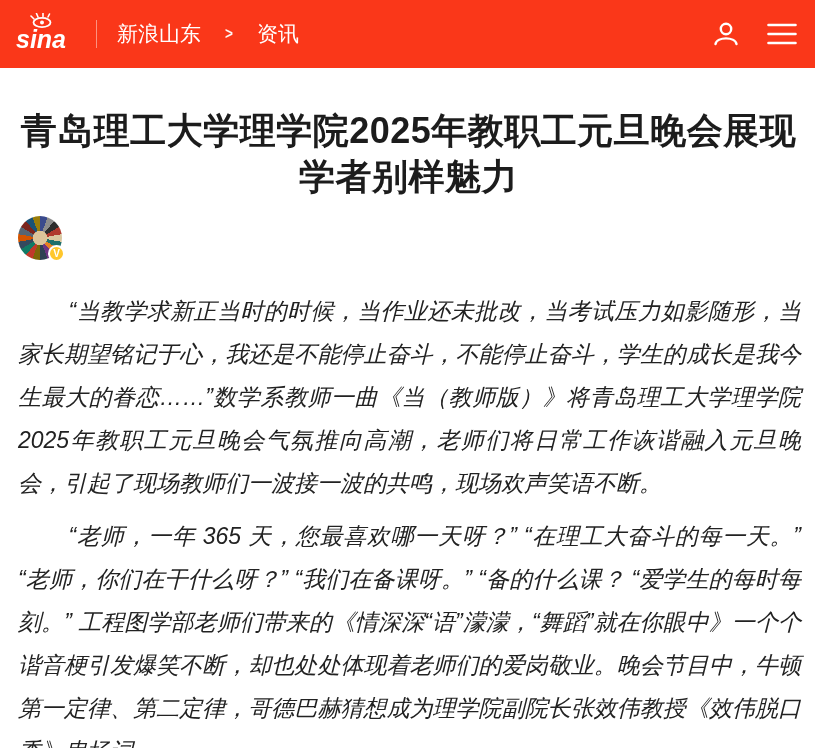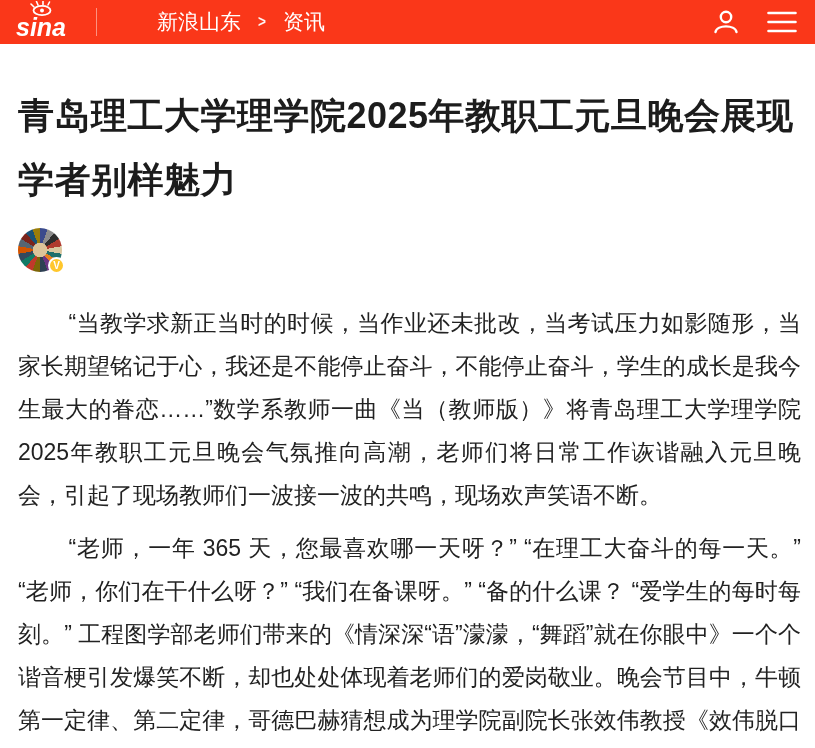--- a/index.html
+++ b/index.html
@@ -1,21 +1,21 @@
 <!DOCTYPE html>
 <html style="--header-bg: #fa3719; --follow-bg: #fd9700; --badge-bg: #ffc72c; --title-text: #1c1c1c; --body-text: #222222; --date-text: #9b9b9b;"><head>
 <meta charset="utf-8">
 <style>
   * { margin: 0; padding: 0; box-sizing: border-box; }
   html, body { width: 815px; height: 748px; overflow: hidden; background: #fff;
     font-family: "Liberation Sans", "DejaVu Sans", sans-serif; }
 
   
   .topbar {
-    height: 44px;
+    height: 68px;
     background: var(--header-bg, #fa3719);
     display: flex;
     align-items: center;
     padding: 0 18px 0 16px;
     color: #fff;
   }
   .logo {
     position: relative;
     display: flex;
     align-items: flex-end;
@@ -30,35 +30,36 @@
     letter-spacing: 0px;
     line-height: 1;
     padding-bottom: 4px;
   }
   .logo .eye { position: absolute; top: 1px; left: 14px; }
   .v-divider {
     width: 1px; height: 28px;
     background: rgba(255,255,255,.45);
     margin: 0 20px 0 18px;
   }
-  .breadcrumb { display: flex; align-items: center; gap: 16px; font-size: 21px; margin-left: 40px; }
+  .breadcrumb { display: flex; align-items: center; gap: 23px; font-size: 21px; }
   .breadcrumb .crumb { color: #fff; text-decoration: none; cursor: pointer; }
   .breadcrumb .sep { font-size: 17px; font-weight: 700; opacity: .95; transform: scaleX(.8); }
   .topbar-right { margin-left: auto; display: flex; align-items: center; gap: 26px; }
   .icon-btn { cursor: pointer; display: flex; align-items: center; }
 
   
   .page { background: #fff; }
   h1.title {
     margin: 40px 16px 12px 18px;
     font-size: 36px;
-    line-height: 64px;
+    line-height: 46px;
     font-weight: 700;
     color: #1c1c1c;
     letter-spacing: 0.5px;
+    text-align: center;
   }
   .author-row {
     margin: 16px 12px 0 18px;
     display: flex;
     align-items: center;
   }
   .avatar {
     position: relative;
     width: 44px; height: 44px;
     border-radius: 50%;
@@ -102,21 +103,21 @@
   }
 
   
   .article {
     margin: 30px 14px 0 18px;
     color: #222;
     font-size: 23px;
     line-height: 43px;
     text-align: justify;
   }
-  .article p { text-indent: 2.2em; margin-bottom: 10px; }
+  .article p { text-indent: 2.2em; margin-bottom: 10px; font-style: italic; }
 </style>
 </head>
 <body>
 
 <header class="topbar">
   <div class="logo">
     <span class="eye">
       <svg width="24" height="15" viewBox="0 0 24 15" fill="none">
         <path d="M4 6 L1 3 M8 4 L6.5 0.5 M13 3.5 L13 0 M18 4 L19.5 1" stroke="#fff" stroke-width="1.6" stroke-linecap="round"></path>
         <ellipse cx="12" cy="9.5" rx="8.5" ry="4.6" stroke="#fff" stroke-width="1.8" fill="none"></ellipse>

